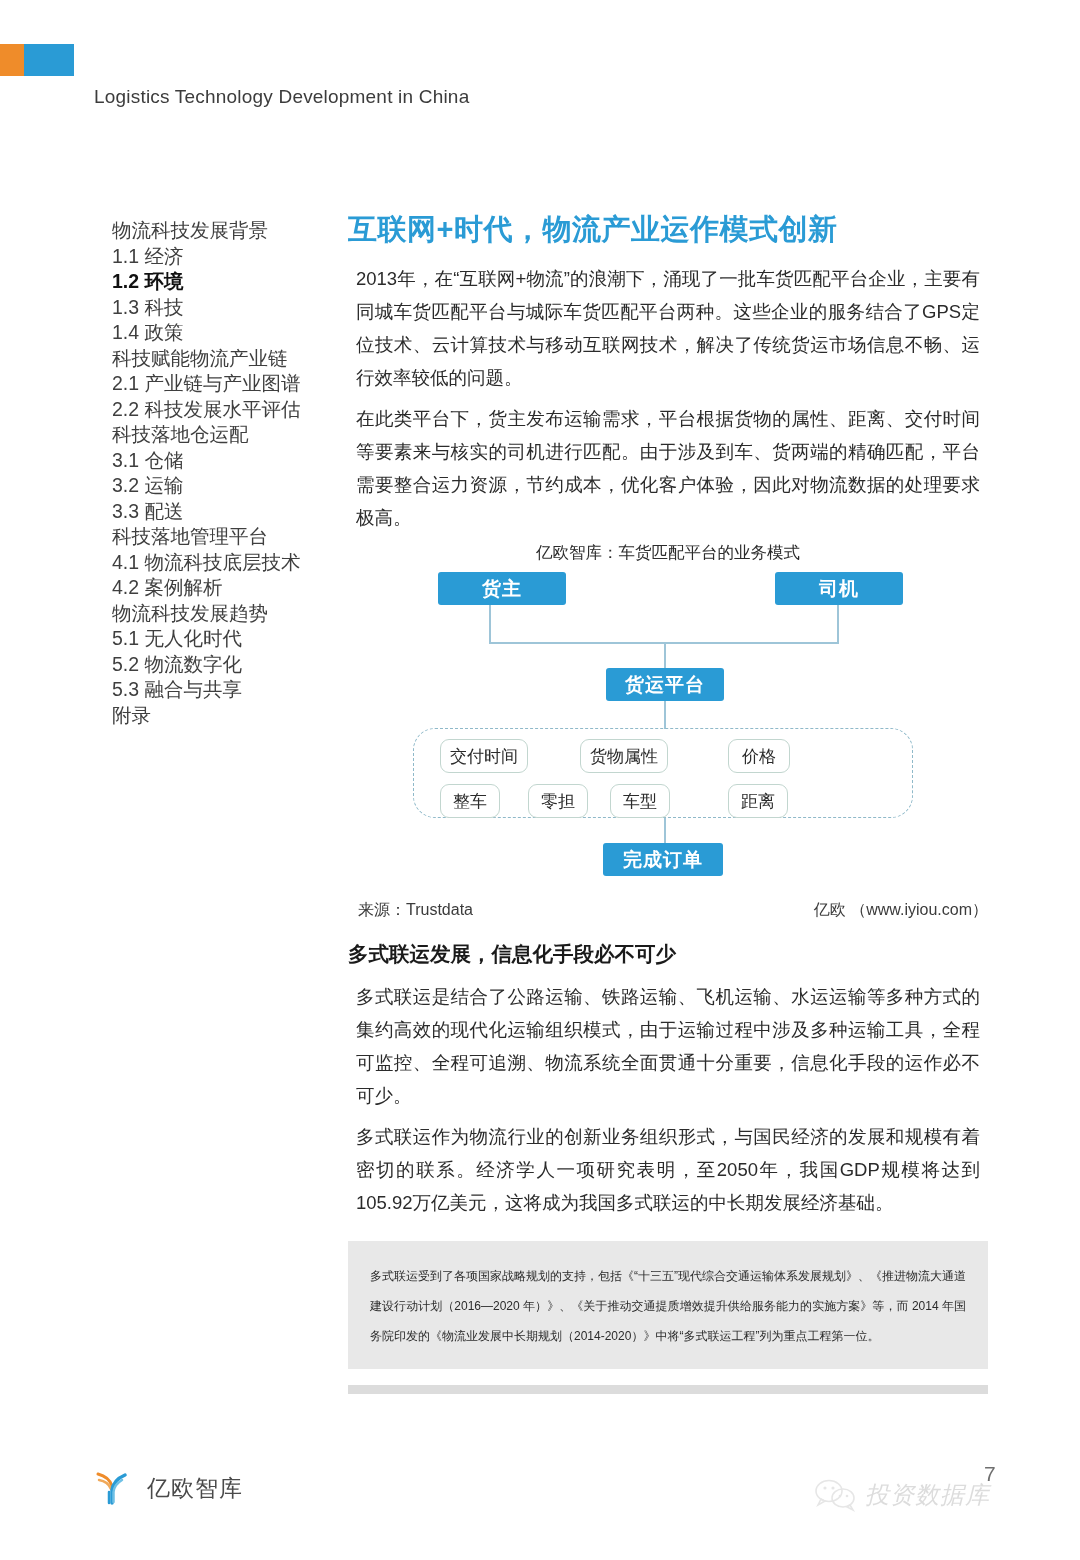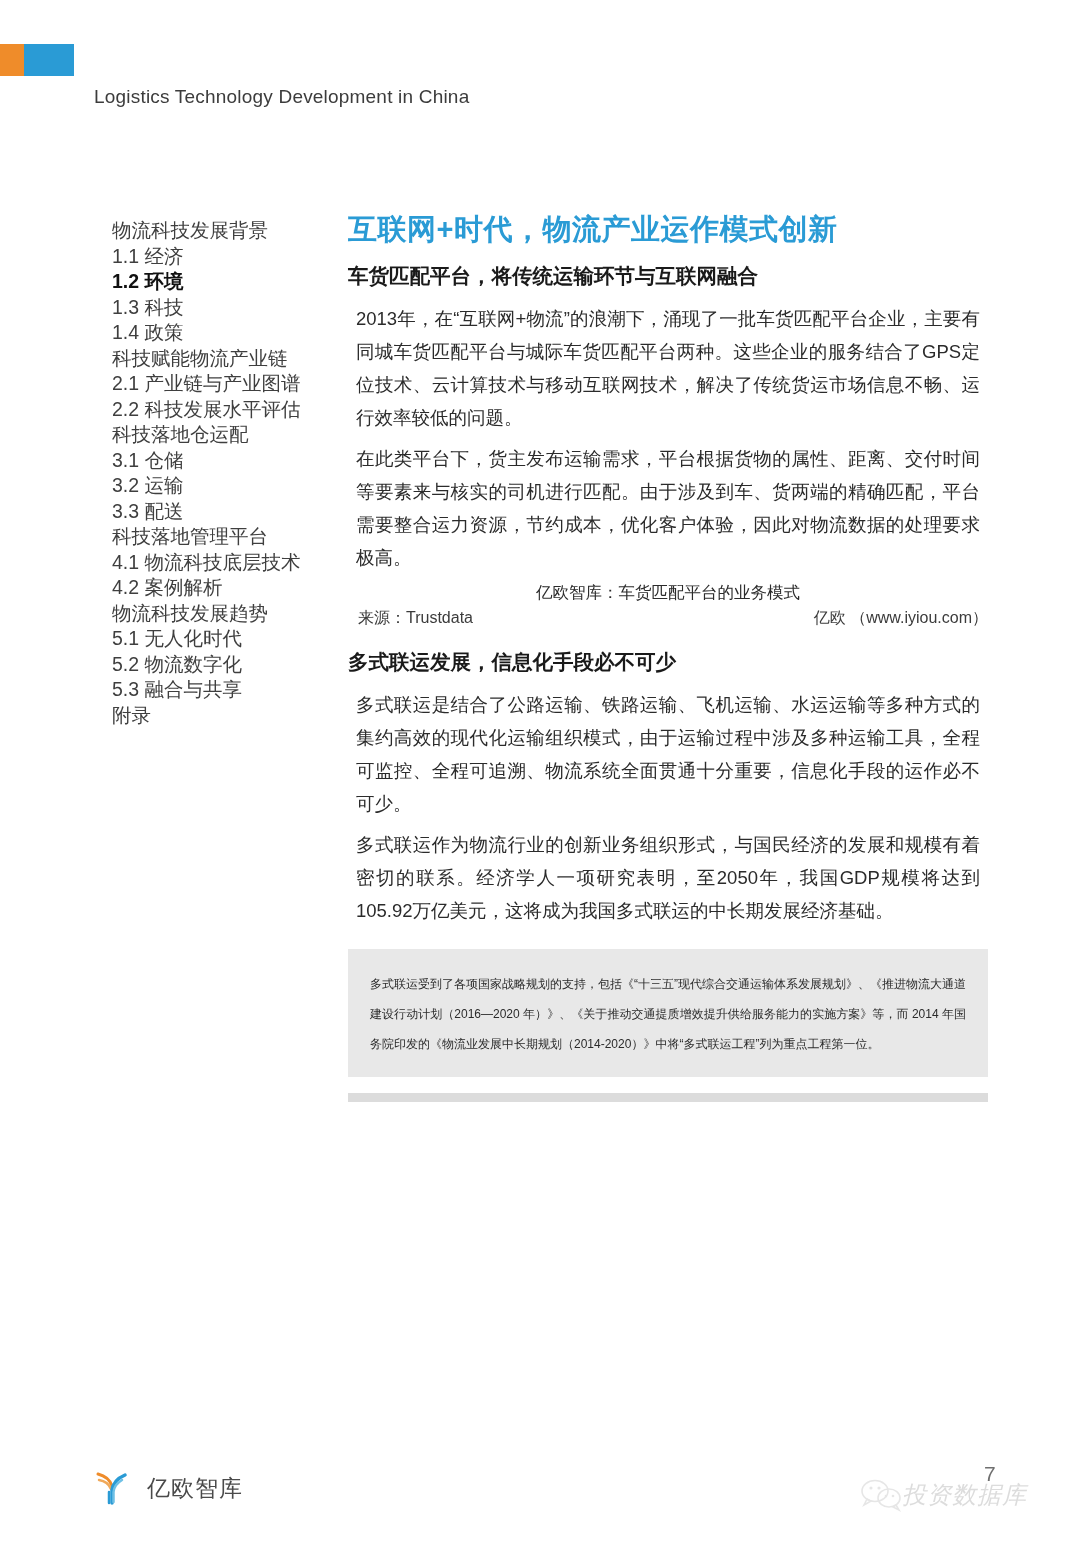--- a/index.html
+++ b/index.html
@@ -249,24 +249,25 @@
   .page-num {
     position: absolute;
     left: 984px;
     top: 1462px;
     font-size: 21px;
     color: #6f6f6f;
   }
 
   .watermark {
     position: absolute;
-    left: 860px;
+    left: 814px;
     top: 1478px;
     display: flex;
     align-items: center;
+    gap: 9px;
     opacity: 0.45;
   }
   .watermark .wm-text {
     font-family: "Liberation Serif", "DejaVu Serif", serif;
     font-size: 24px;
     color: #b3b3b3;
     letter-spacing: 1px;
     font-style: italic;
   }
 </style>
@@ -301,27 +302,52 @@
     <div class="toc-item">5.1 无人化时代</div>
     <div class="toc-item">5.2 物流数字化</div>
     <div class="toc-item">5.3 融合与共享</div>
     <div class="toc-item">附录</div>
   </nav>
 
   <main class="main">
 
     <h1 class="h1">互联网+时代，物流产业运作模式创新</h1>
 
-    <h2 class="h2">车货匹配平台，将传统运输环节与互联网融合</h2>
 
     <p class="para">2013年，在“互联网+物流”的浪潮下，涌现了一批车货匹配平台企业，主要有同城车货匹配平台与城际车货匹配平台两种。这些企业的服务结合了GPS定位技术、云计算技术与移动互联网技术，解决了传统货运市场信息不畅、运行效率较低的问题。</p>
     <p class="para">在此类平台下，货主发布运输需求，平台根据货物的属性、距离、交付时间等要素来与核实的司机进行匹配。由于涉及到车、货两端的精确匹配，平台需要整合运力资源，节约成本，优化客户体验，因此对物流数据的处理要求极高。</p>
 
     <div class="fig-caption">亿欧智库：车货匹配平台的业务模式</div>
 
+    <div class="diagram">
+
+      <div class="conn v1"></div>
+      <div class="conn v2"></div>
+      <div class="conn hbar"></div>
+      <div class="conn v3"></div>
+      <div class="conn v4"></div>
+      <div class="conn v5"></div>
+
+      <div class="node node-shipper">货主</div>
+      <div class="node node-driver">司机</div>
+      <div class="node node-platform">货运平台</div>
+
+      <div class="dashbox"></div>
+
+      <div class="chip chip-r1-a">交付时间</div>
+      <div class="chip chip-r1-b">货物属性</div>
+      <div class="chip chip-r1-c">价格</div>
+
+      <div class="chip chip-r2-a">整车</div>
+      <div class="chip chip-r2-b">零担</div>
+      <div class="chip chip-r2-c">车型</div>
+      <div class="chip chip-r2-d">距离</div>
+
+      <div class="node node-order">完成订单</div>
+    </div>
 
     <div class="src-row">
       <span class="src-left">来源：Trustdata</span>
       <span class="src-right">亿欧 （www.iyiou.com）</span>
     </div>
 
     <h2 class="h2" style="margin-top:14px;">多式联运发展，信息化手段必不可少</h2>
 
     <p class="para">多式联运是结合了公路运输、铁路运输、飞机运输、水运运输等多种方式的集约高效的现代化运输组织模式，由于运输过程中涉及多种运输工具，全程可监控、全程可追溯、物流系统全面贯通十分重要，信息化手段的运作必不可少。</p>
     <p class="para">多式联运作为物流行业的创新业务组织形式，与国民经济的发展和规模有着密切的联系。经济学人一项研究表明，至2050年，我国GDP规模将达到105.92万亿美元，这将成为我国多式联运的中长期发展经济基础。</p>

